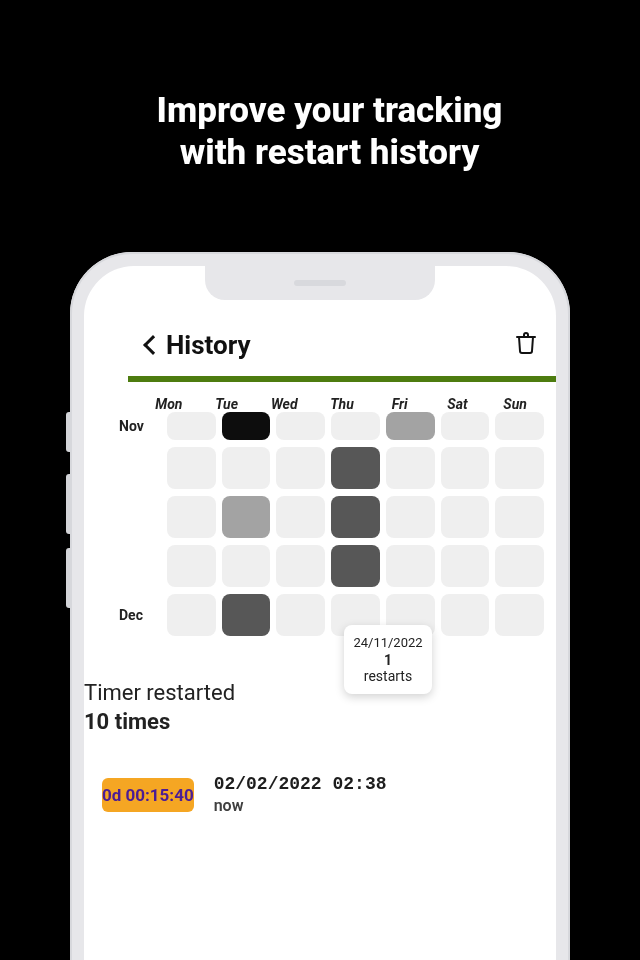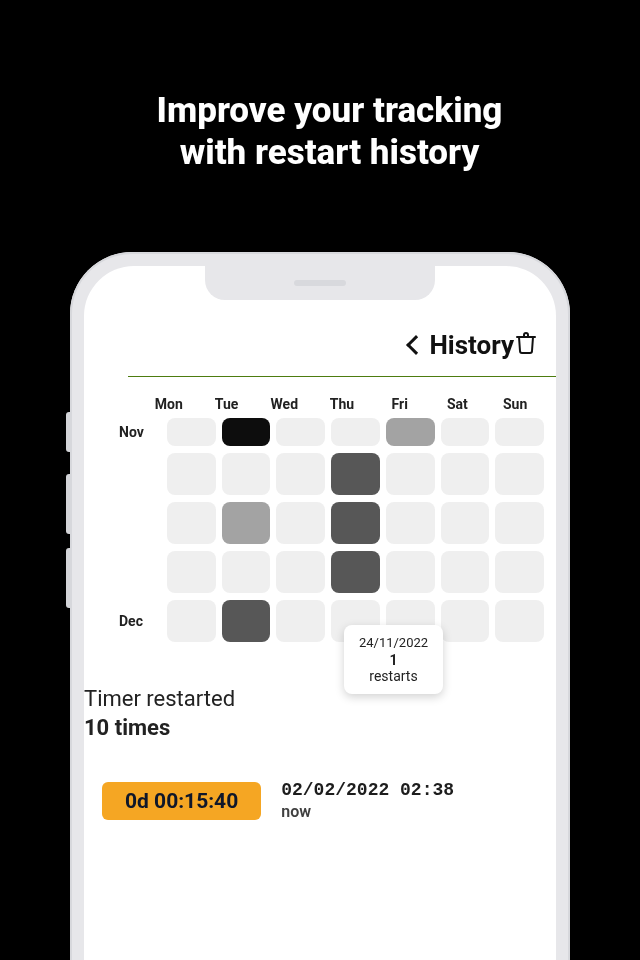--- a/index.html
+++ b/index.html
@@ -57,22 +57,22 @@
     display: flex; align-items: center; justify-content: center;
   }
   .speaker {
     width: 52px; height: 6px; border-radius: 3px;
     background: #d8d9dd;
   }
   .header {
     position: absolute;
     top: 64px; left: 0; right: 0;
     padding: 0 18px 16px 18px;
-    display: flex; align-items: center; justify-content: flex-end;
-    border-bottom: 1px solid #4d7c0f;
+    display: flex; align-items: center; justify-content: space-between;
+    border-bottom: 6px solid #4d7c0f;
     margin-left: 44px;
   }
   .back {
     display: flex; align-items: center; gap: 6px;
     font-size: 26px; font-weight: 700; color: #111;
   }
   .chevron {
     width: 14px; height: 14px;
     border-left: 3px solid #111;
     border-bottom: 3px solid #111;
@@ -83,21 +83,21 @@
     position: absolute;
     top: 120px; left: 0; right: 0; bottom: 0;
     padding: 10px 0 0 0;
   }
   .cal {
     padding: 0 12px;
   }
   .dow {
     display: grid;
     grid-template-columns: 44px repeat(7, 1fr);
-    margin-bottom: 6px;
+    font-style: italic;
   }
   .dow div {
     text-align: center;
     font-size: 14px;
     font-weight: 700;
     color: #222;
   }
   .dow .spacer { }
   .week {
     display: grid;
@@ -118,21 +118,21 @@
     background: #efefef;
   }
   .half { height: 28px; }
   .shade1 { background: #a3a3a3; }
   .shade2 { background: #575757; }
   .shade3 { background: #0d0d0d; }
 
   .tooltip {
     position: absolute;
     left: 260px; top: 239px;
-    width: 99px;
+    width: 88px;
     background: #fff;
     border-radius: 8px;
     box-shadow: 0 3px 10px rgba(0,0,0,0.18);
     padding: 10px 6px;
     text-align: center;
     font-size: 14px;
     color: #222;
     z-index: 5;
   }
   .tooltip .tt-date { font-size: 13px; }
@@ -147,24 +147,24 @@
   .summary .l1 { font-size: 22px; }
   .summary .l2 { font-size: 22px; font-weight: 700; margin-top: 4px; }
 
   .entries { margin-top: 40px; padding: 0 18px; }
   .entry {
     display: flex; align-items: center; gap: 20px;
     margin-bottom: 30px;
   }
   .badge {
     background: #f5a623;
-    color: #0f172a;
+    color: #4c1d95;
     font-weight: 700;
-    font-size: 21px;
-    padding: 7px 23px;
+    font-size: 17px;
+    padding: 7px 0;
     border-radius: 6px;
     white-space: nowrap;
   }
   .meta .ts { font-size: 18px; font-weight: 700; color: #1d1d1d; font-family: Liberation Mono, monospace; }
   .meta .rel { font-size: 16px; color: #404040; margin-top: 2px; font-weight: 600;}
 </style>
 </head>
 <body>
 
 <div class="hero">

